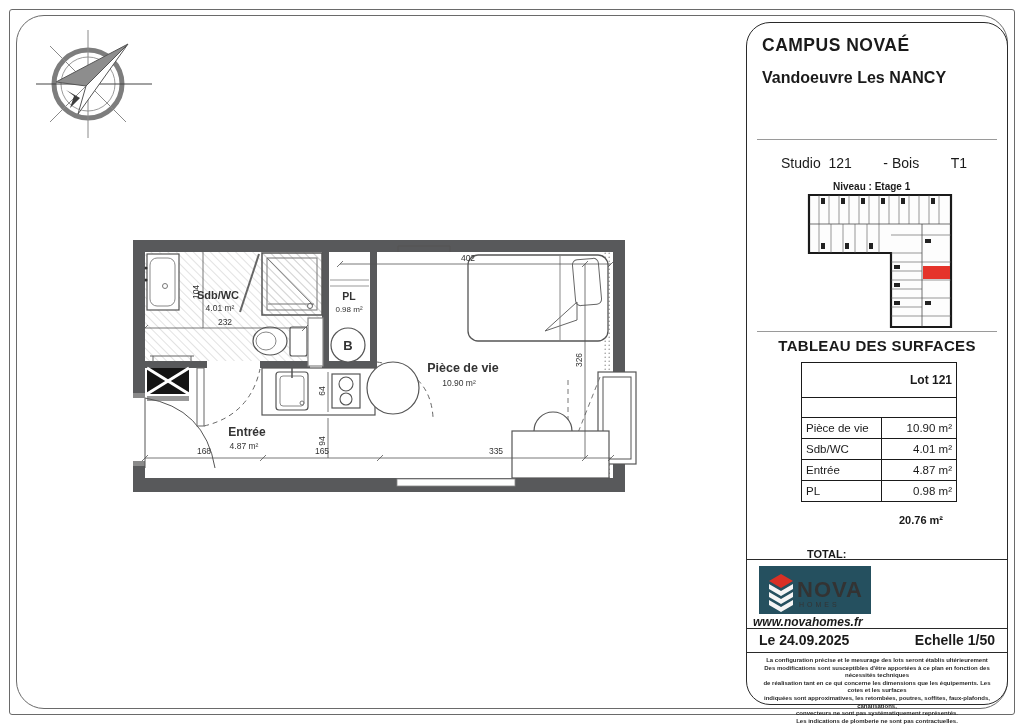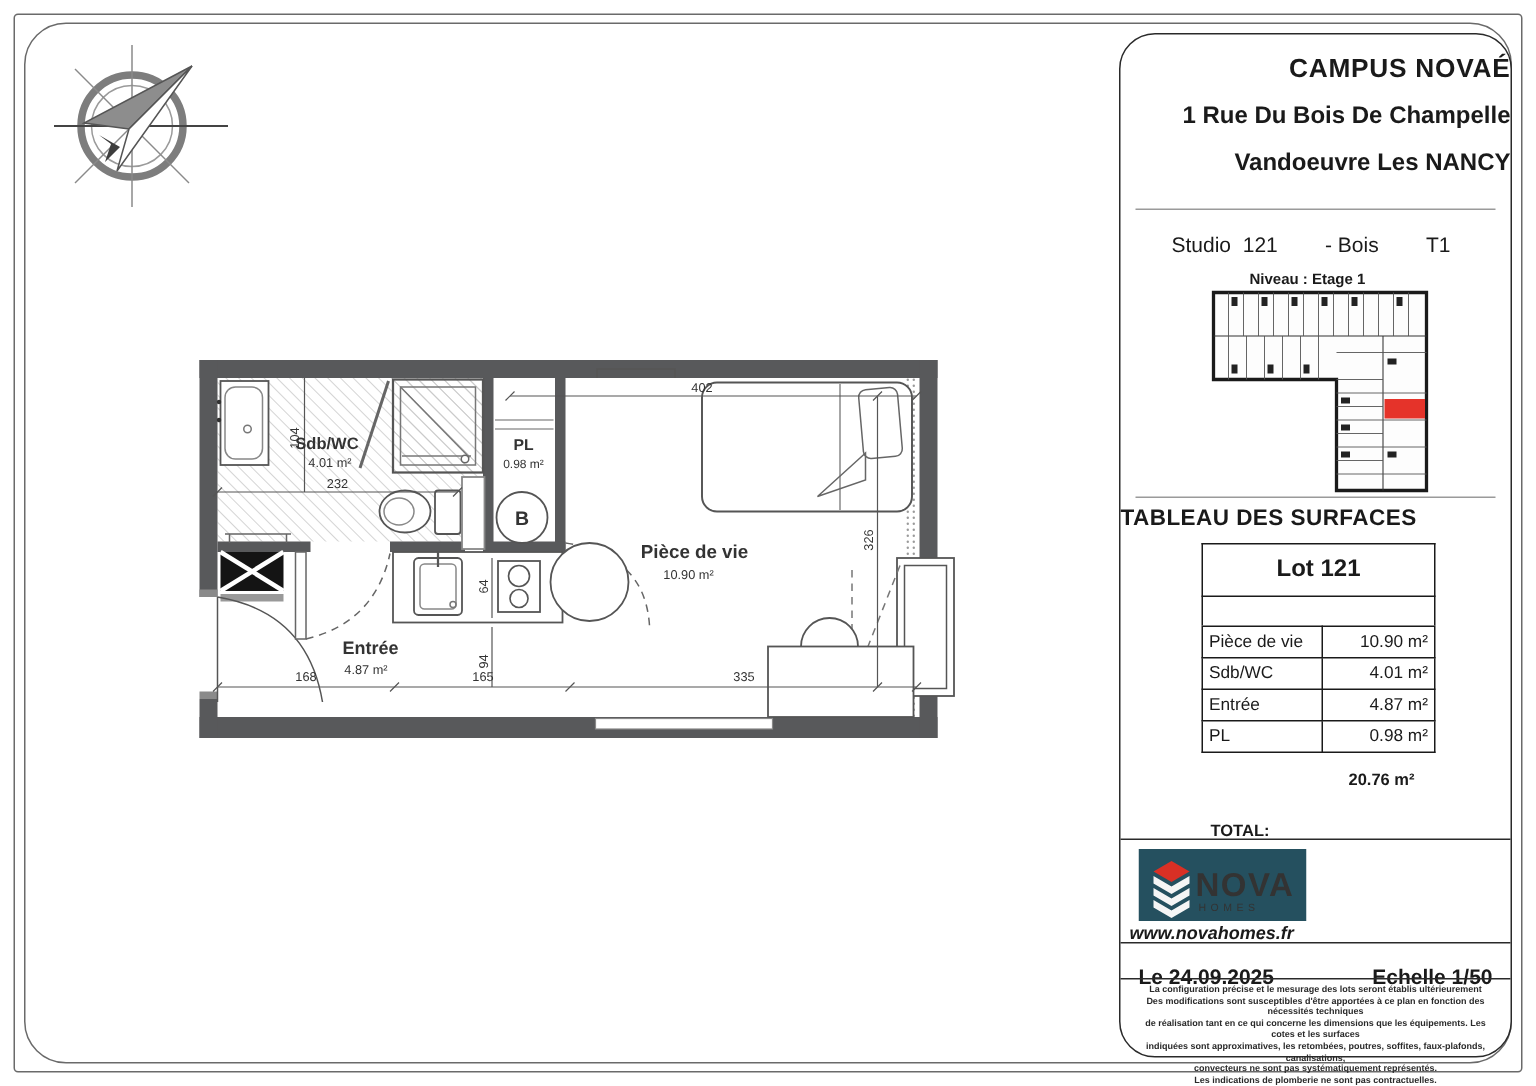--- a/index.html
+++ b/index.html
@@ -5,47 +5,47 @@
   html,body{margin:0;padding:0;}
   body{width:1024px;height:724px;background:#ffffff;position:relative;overflow:hidden;
        font-family:"Liberation Sans", sans-serif;color:#1a1a1a;}
   .frame-outer{position:absolute;left:9px;top:9px;right:9px;bottom:9px;
        border:1px solid #6a6a6a;border-radius:3px;}
   .frame-inner{position:absolute;left:16px;top:15px;right:16px;bottom:15px;
        border:1.2px solid #6a6a6a;border-radius:28px;}
   
   .cartouche{position:absolute;left:746px;top:22px;width:260px;height:681px;
        border:1.4px solid #2a2a2a;border-radius:24px;background:#fff;}
-  .cart-header{position:absolute;top:10px;left:0;width:100%;text-align:right;}
+  .cart-header{position:absolute;top:10px;left:15px;width:100%;text-align:left;}
   .cart-header .l1{font-size:17.5px;font-weight:bold;letter-spacing:.5px;margin-top:2px;}
   .cart-header .l2{font-size:16px;font-weight:bold;margin-top:13px;}
   .cart-header .l3{font-size:16px;font-weight:bold;margin-top:13px;}
   .div-gray{position:absolute;left:10px;right:10px;height:0;border-top:1.2px solid #9a9a9a;}
   .unit-row{position:absolute;top:132px;left:34px;right:40px;display:flex;
        justify-content:space-between;font-size:14px;font-weight:normal;}
   .level-row{position:absolute;top:158px;left:42px;font-size:10px;font-weight:bold;padding-left:44px;}
   .mini-plan{position:absolute;left:58px;top:168px;}
-  .tbl-title{position:absolute;top:314px;left:0;width:100%;text-align:left;
+  .tbl-title{position:absolute;top:314px;left:0;width:100%;text-align:center;
        font-size:15px;font-weight:bold;letter-spacing:.3px;}
   table.surfaces{position:absolute;left:54px;top:339px;width:156px;border-collapse:collapse;
        border:1.5px solid #1a1a1a;}
   table.surfaces td{border:1.2px solid #1a1a1a;font-size:11.5px;padding:0 4px;height:20px;}
-  table.surfaces td.lot{height:34px;text-align:center;font-size:16px;font-weight:bold;border-bottom:1.2px solid #1a1a1a;}
+  table.surfaces td.lot{height:34px;text-align:right;font-size:12px;font-weight:bold;border-bottom:1.2px solid #1a1a1a;}
   table.surfaces td.empty{height:19px;border-left:none;border-right:none;}
   table.surfaces td.val{text-align:right;width:66px;}
   .total-label{position:absolute;left:60px;top:485px;font-size:11px;font-weight:bold;margin-top:40px;}
   .total-value{position:absolute;left:140px;top:491px;width:68px;text-align:center;font-size:11px;font-weight:bold;}
   .div-black{position:absolute;left:0;right:0;height:0;border-top:1.3px solid #2a2a2a;}
   .logo-box{position:absolute;left:12px;top:543px;}
   .website{position:absolute;left:6px;top:592px;width:122px;text-align:left;
        font-size:12px;font-style:italic;font-weight:bold;}
   .contact{position:absolute;left:122px;top:546px;width:136px;font-size:9.5px;
        font-style:italic;font-weight:bold;line-height:14.5px;}
   .date-row{position:absolute;left:0;right:0;top:605px;height:24px;display:flex;
-       justify-content:space-between;align-items:center;padding:11px 12px;
+       justify-content:space-between;align-items:center;padding:0 12px;
        font-size:14px;font-weight:bold;}
   .disclaimer{position:absolute;left:8px;right:8px;top:634px;text-align:center;
        font-size:6px;line-height:7.6px;color:#2a2a2a;font-weight:bold;}
   svg text{font-family:"Liberation Sans", sans-serif;fill:#333;}
 </style>
 </head>
 <body>
 
 <div class="frame-outer"></div>
 <div class="frame-inner"></div>
@@ -217,21 +217,20 @@
     <text x="459" y="386" text-anchor="middle" font-size="8.5">10.90 m²</text>
     <text x="247" y="436" text-anchor="middle" font-size="12" font-weight="bold">Entrée</text>
     <text x="244" y="449" text-anchor="middle" font-size="8.5">4.87 m²</text>
   </g>
 </svg>
 
 <div class="cartouche">
 
   <div class="cart-header">
     <div class="l1">CAMPUS NOVAÉ</div>
-    <div class="l2">1 Rue Du Bois De Champelle</div>
     <div class="l3">Vandoeuvre Les NANCY</div>
   </div>
   <div class="div-gray" style="top:116px;"></div>
 
   <div class="unit-row">
     <span><span>Studio</span>&nbsp;&nbsp;<span>121</span></span>
     <span>- Bois</span>
     <span>T1</span>
   </div>
   <div class="level-row">Niveau : Etage 1</div>

